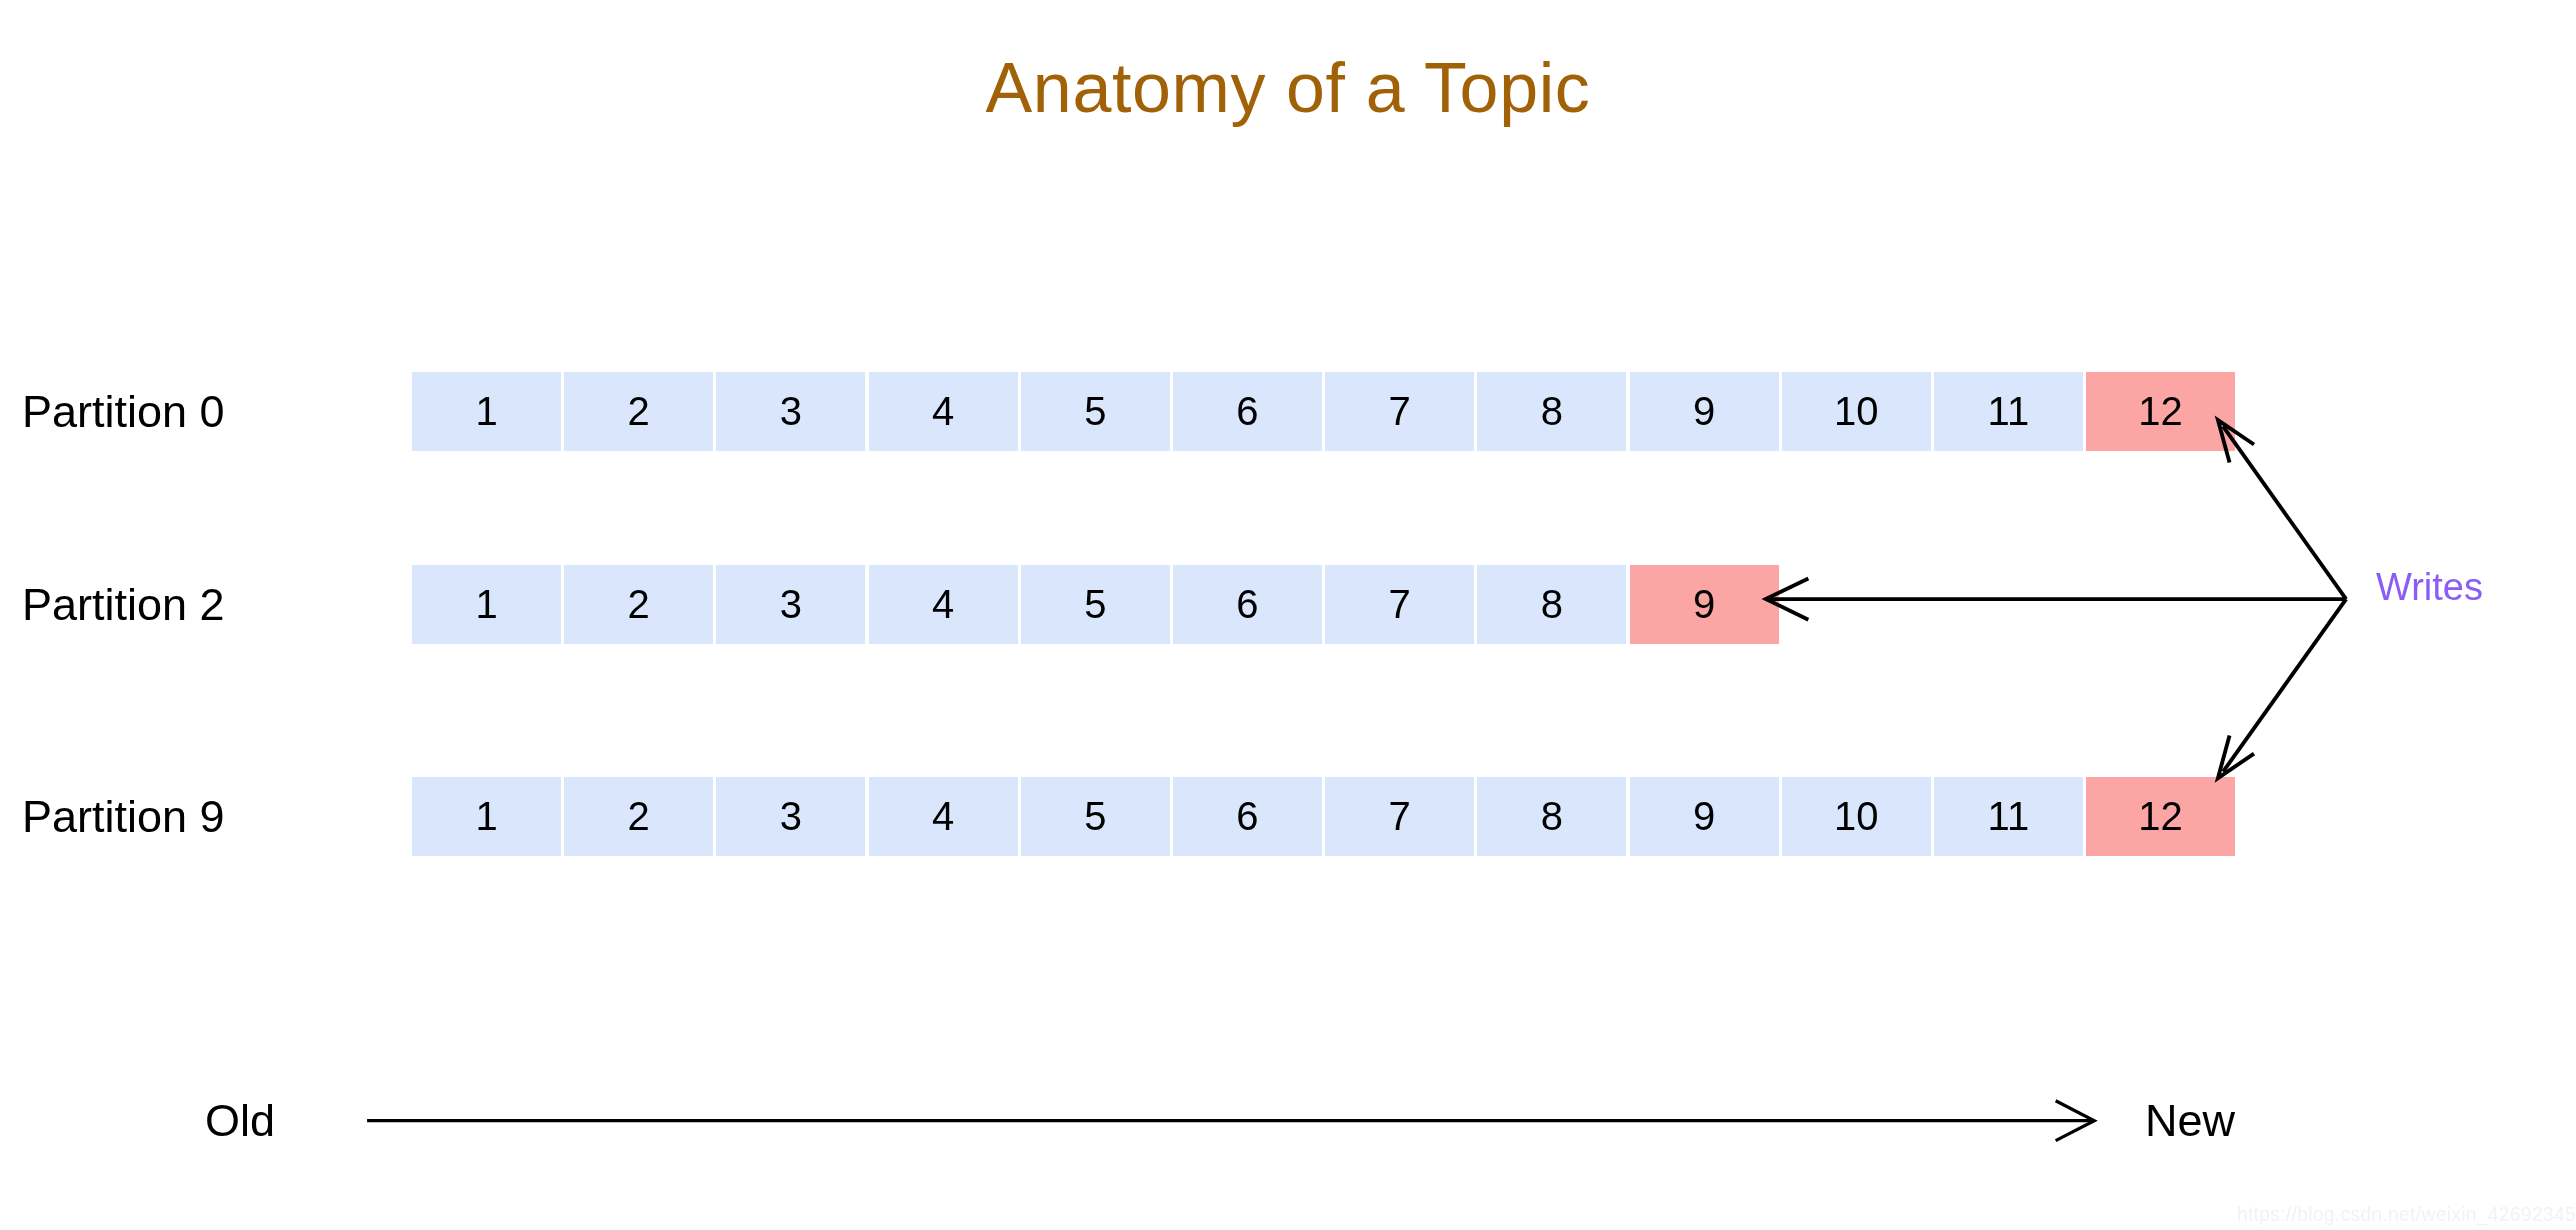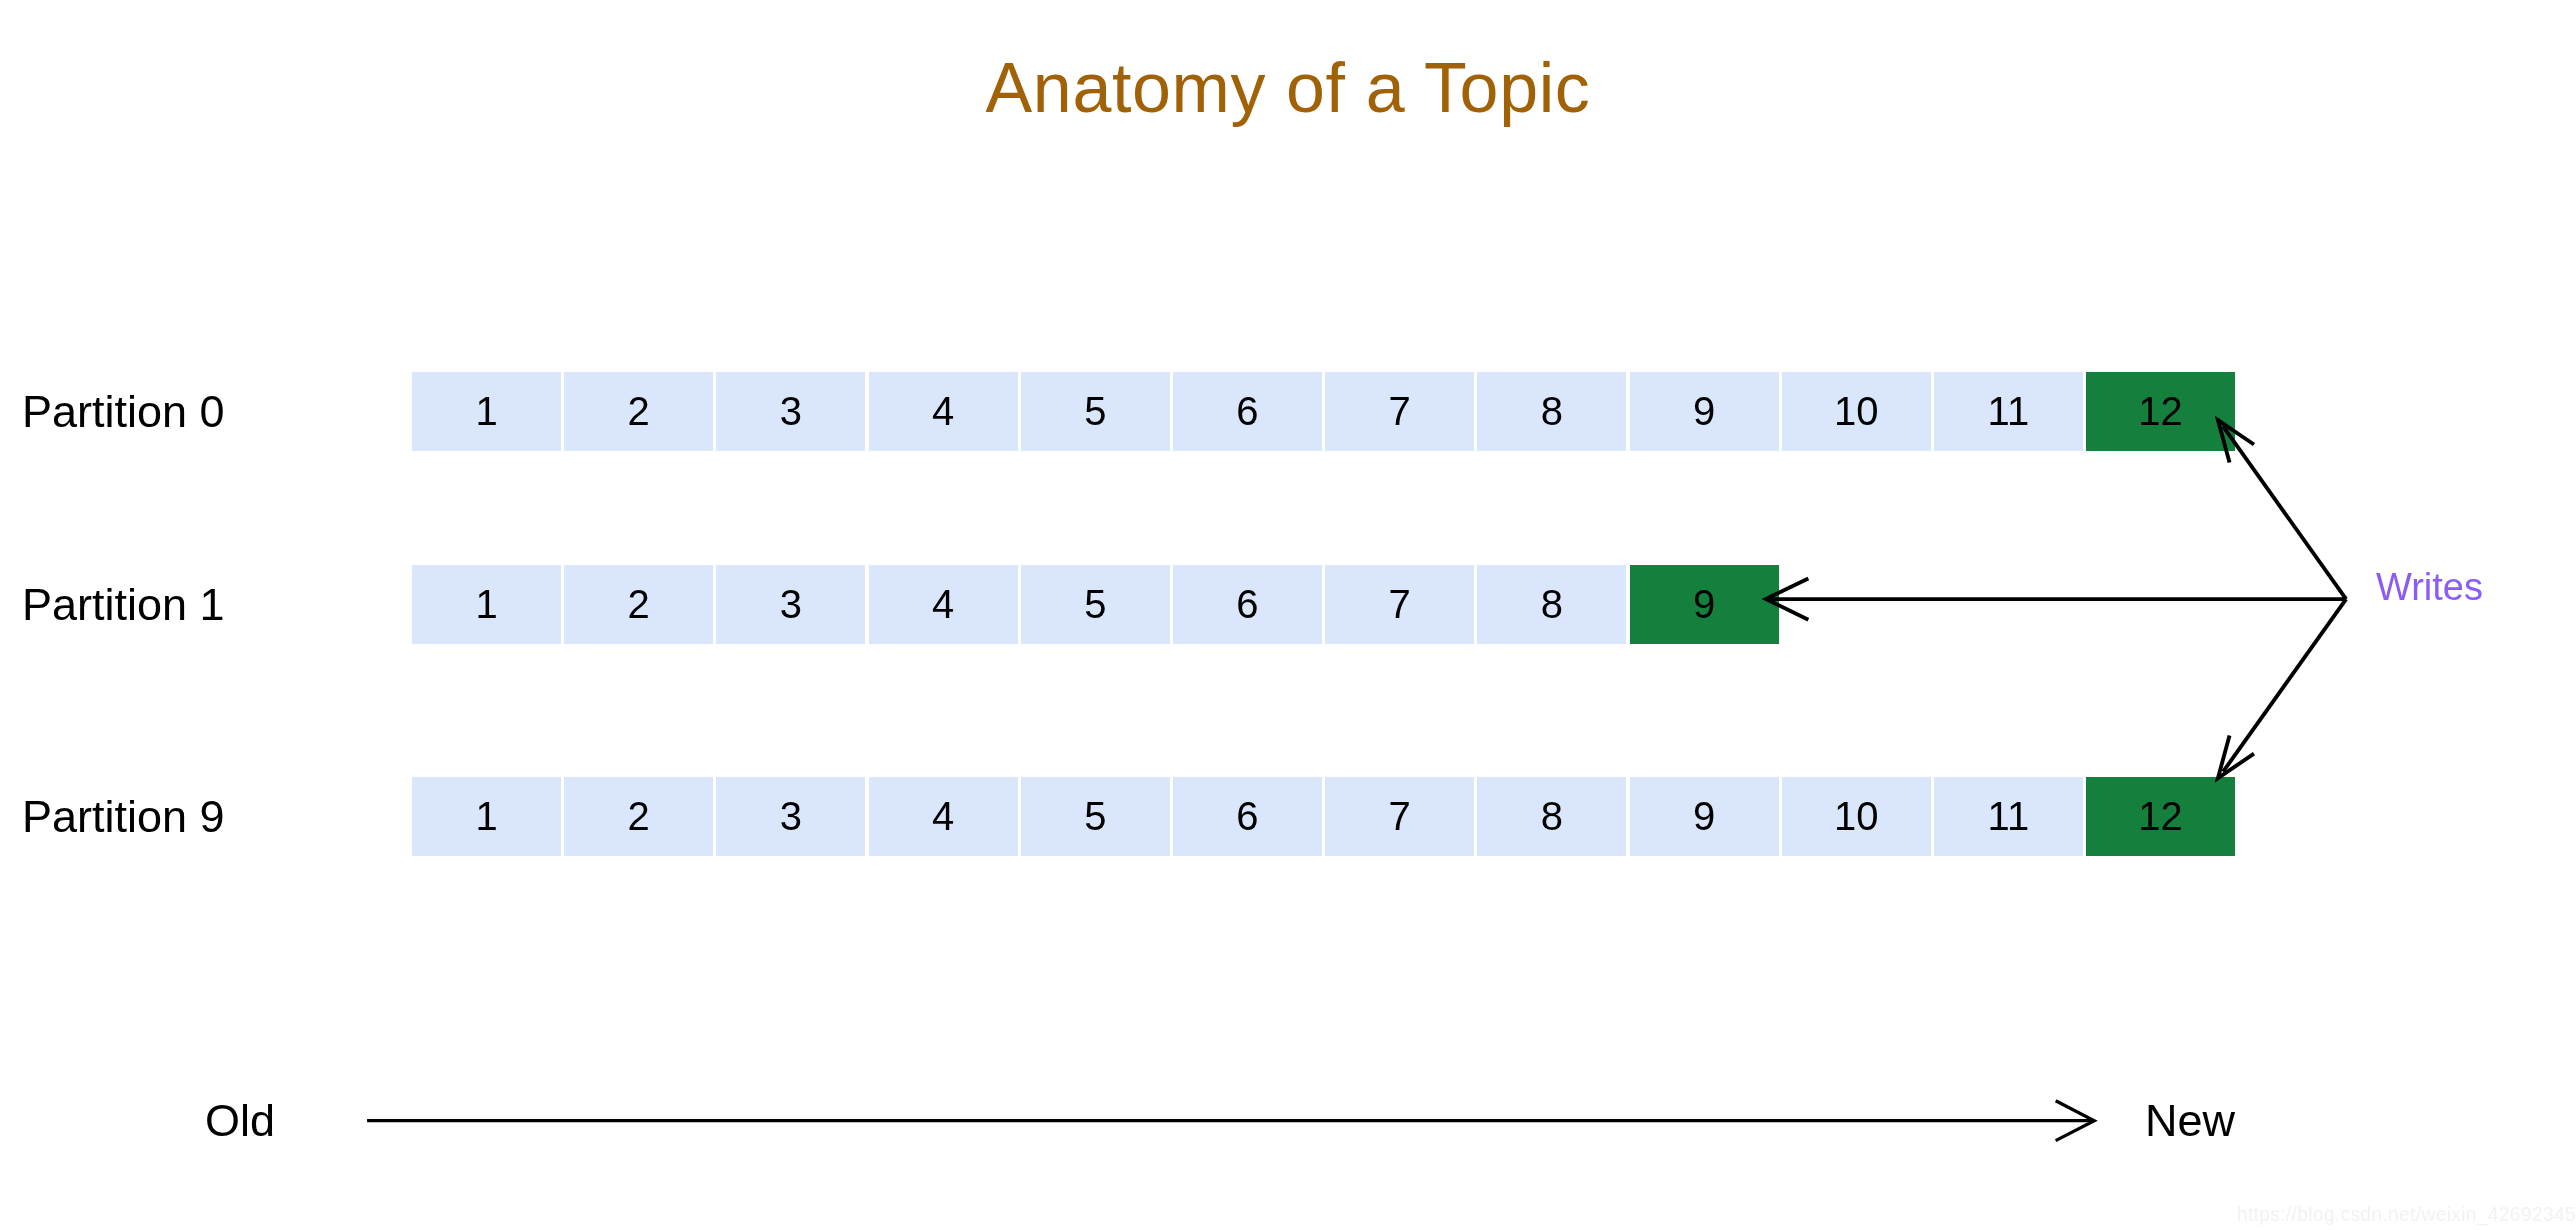--- a/index.html
+++ b/index.html
@@ -58,21 +58,21 @@
     width: 149px;
     height: 79px;
     display: flex;
     align-items: center;
     justify-content: center;
     font-size: 40px;
     color: #000000;
     box-sizing: border-box;
   }
   .cell.blue   { background: #d9e6fb; }
-  .cell.orange { background: #15803d; }
+  .cell.orange { background: #fca5a5; }
 
   
   #arrows {
     position: absolute;
     left: 0;
     top: 0;
     width: 2576px;
     height: 1231px;
     pointer-events: none;
   }
@@ -137,21 +137,21 @@
       <div class="cell blue">7</div>
       <div class="cell blue">8</div>
       <div class="cell blue">9</div>
       <div class="cell blue">10</div>
       <div class="cell blue">11</div>
       <div class="cell orange">12</div>
     </div>
   </div>
 
   <div class="partition-row" style="top:565px;">
-    <div class="partition-label">Partition 1</div>
+    <div class="partition-label">Partition 2</div>
     <div class="cells">
       <div class="cell blue">1</div>
       <div class="cell blue">2</div>
       <div class="cell blue">3</div>
       <div class="cell blue">4</div>
       <div class="cell blue">5</div>
       <div class="cell blue">6</div>
       <div class="cell blue">7</div>
       <div class="cell blue">8</div>
       <div class="cell orange">9</div>

